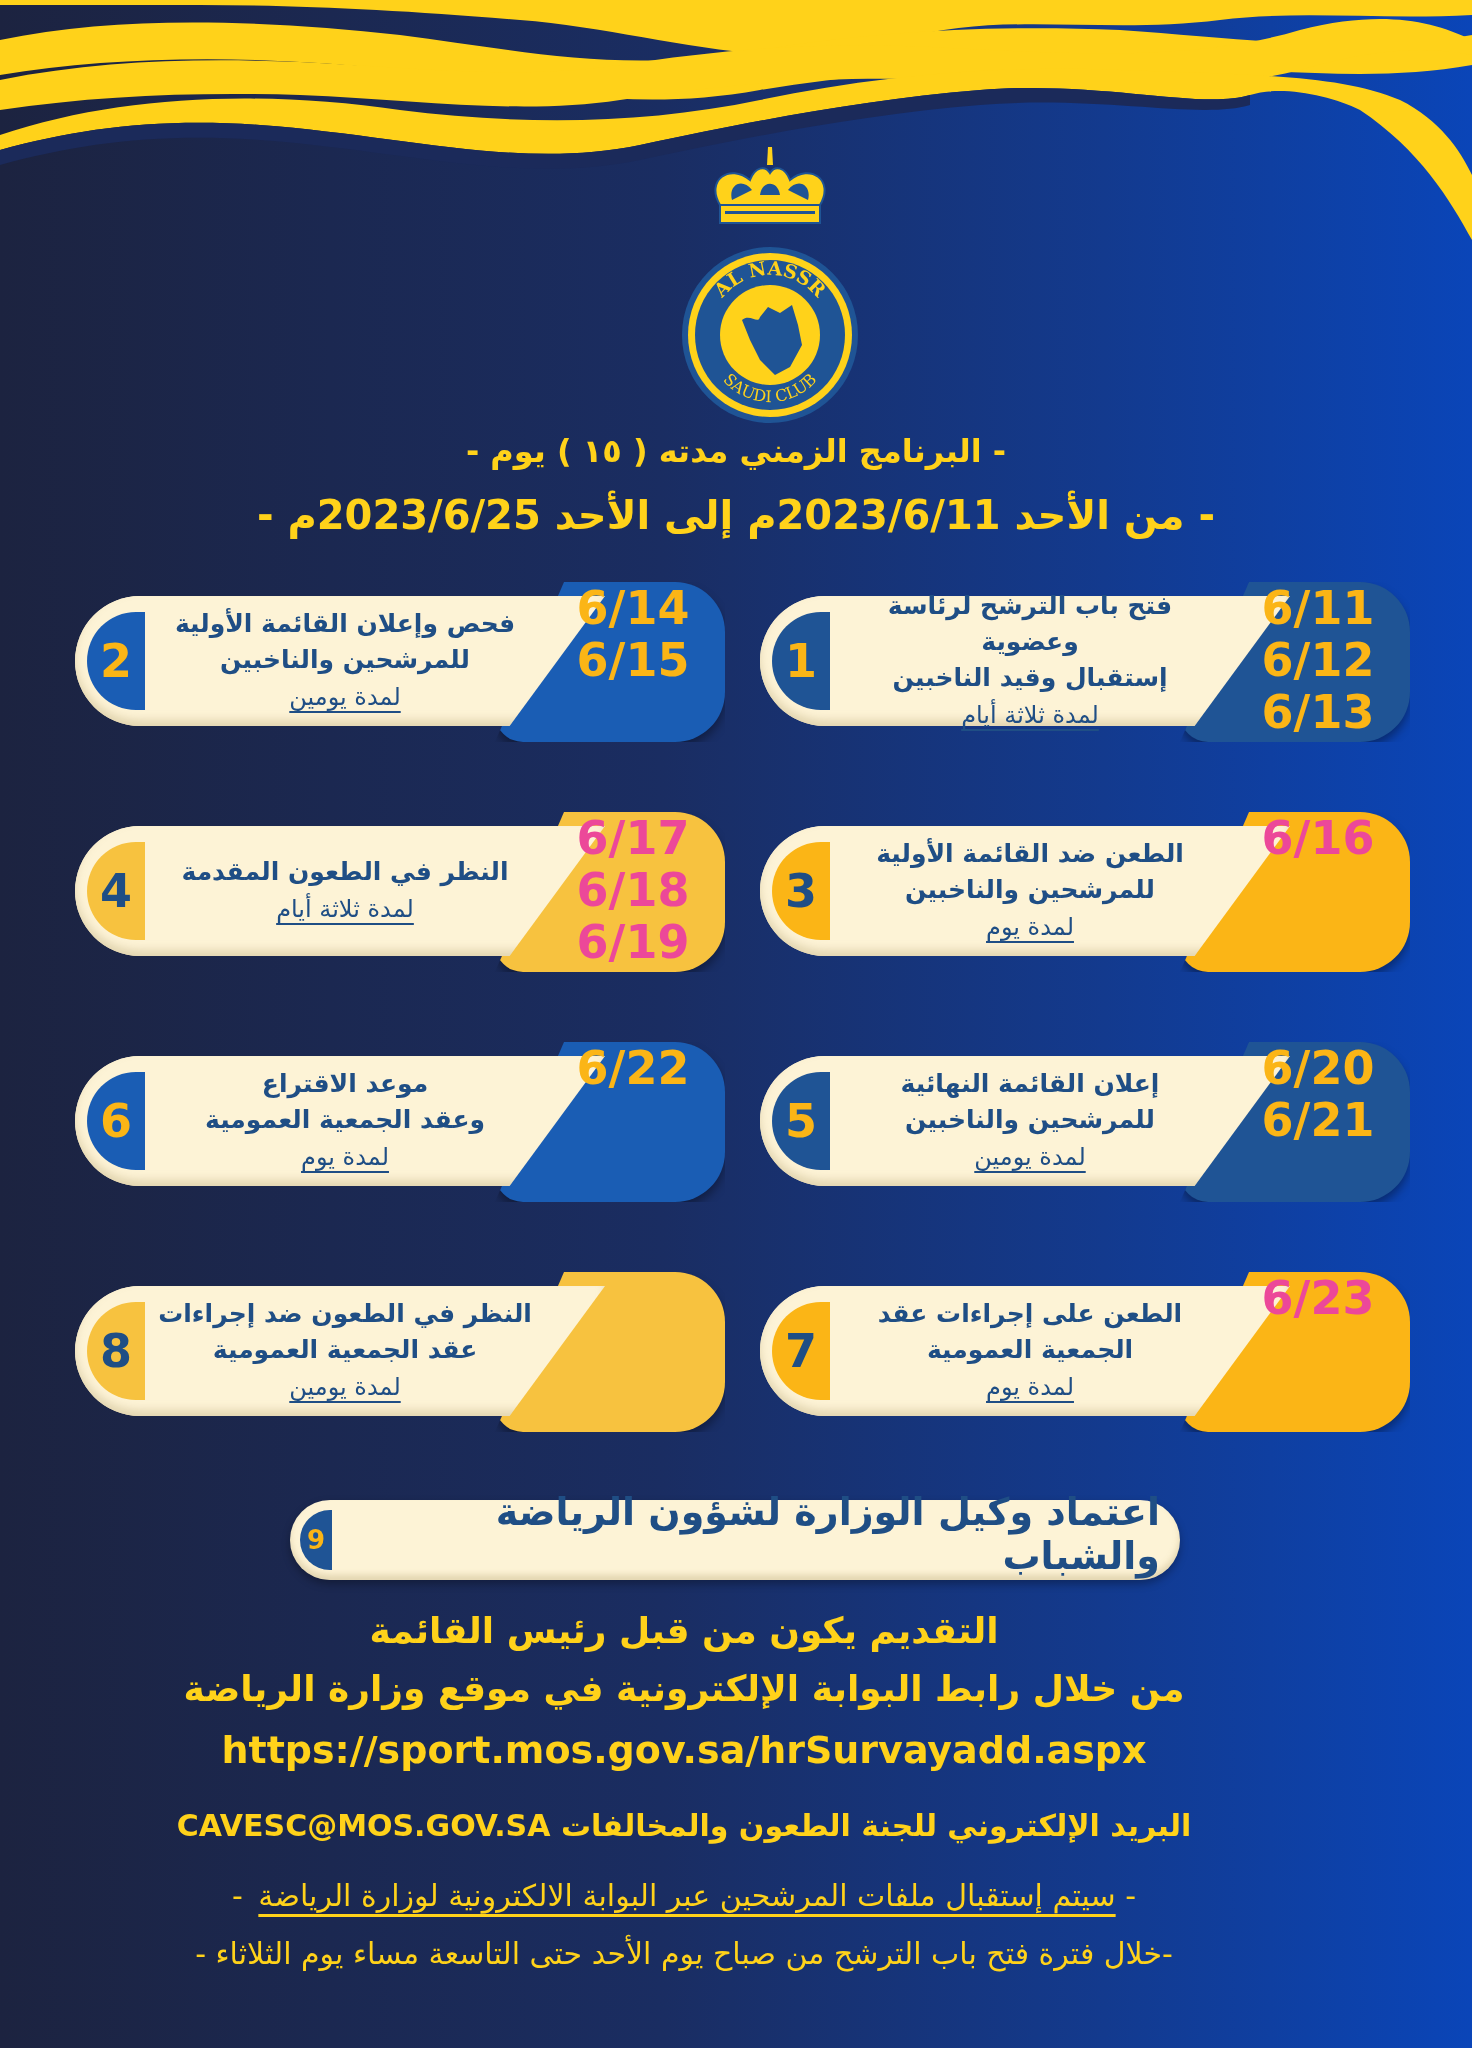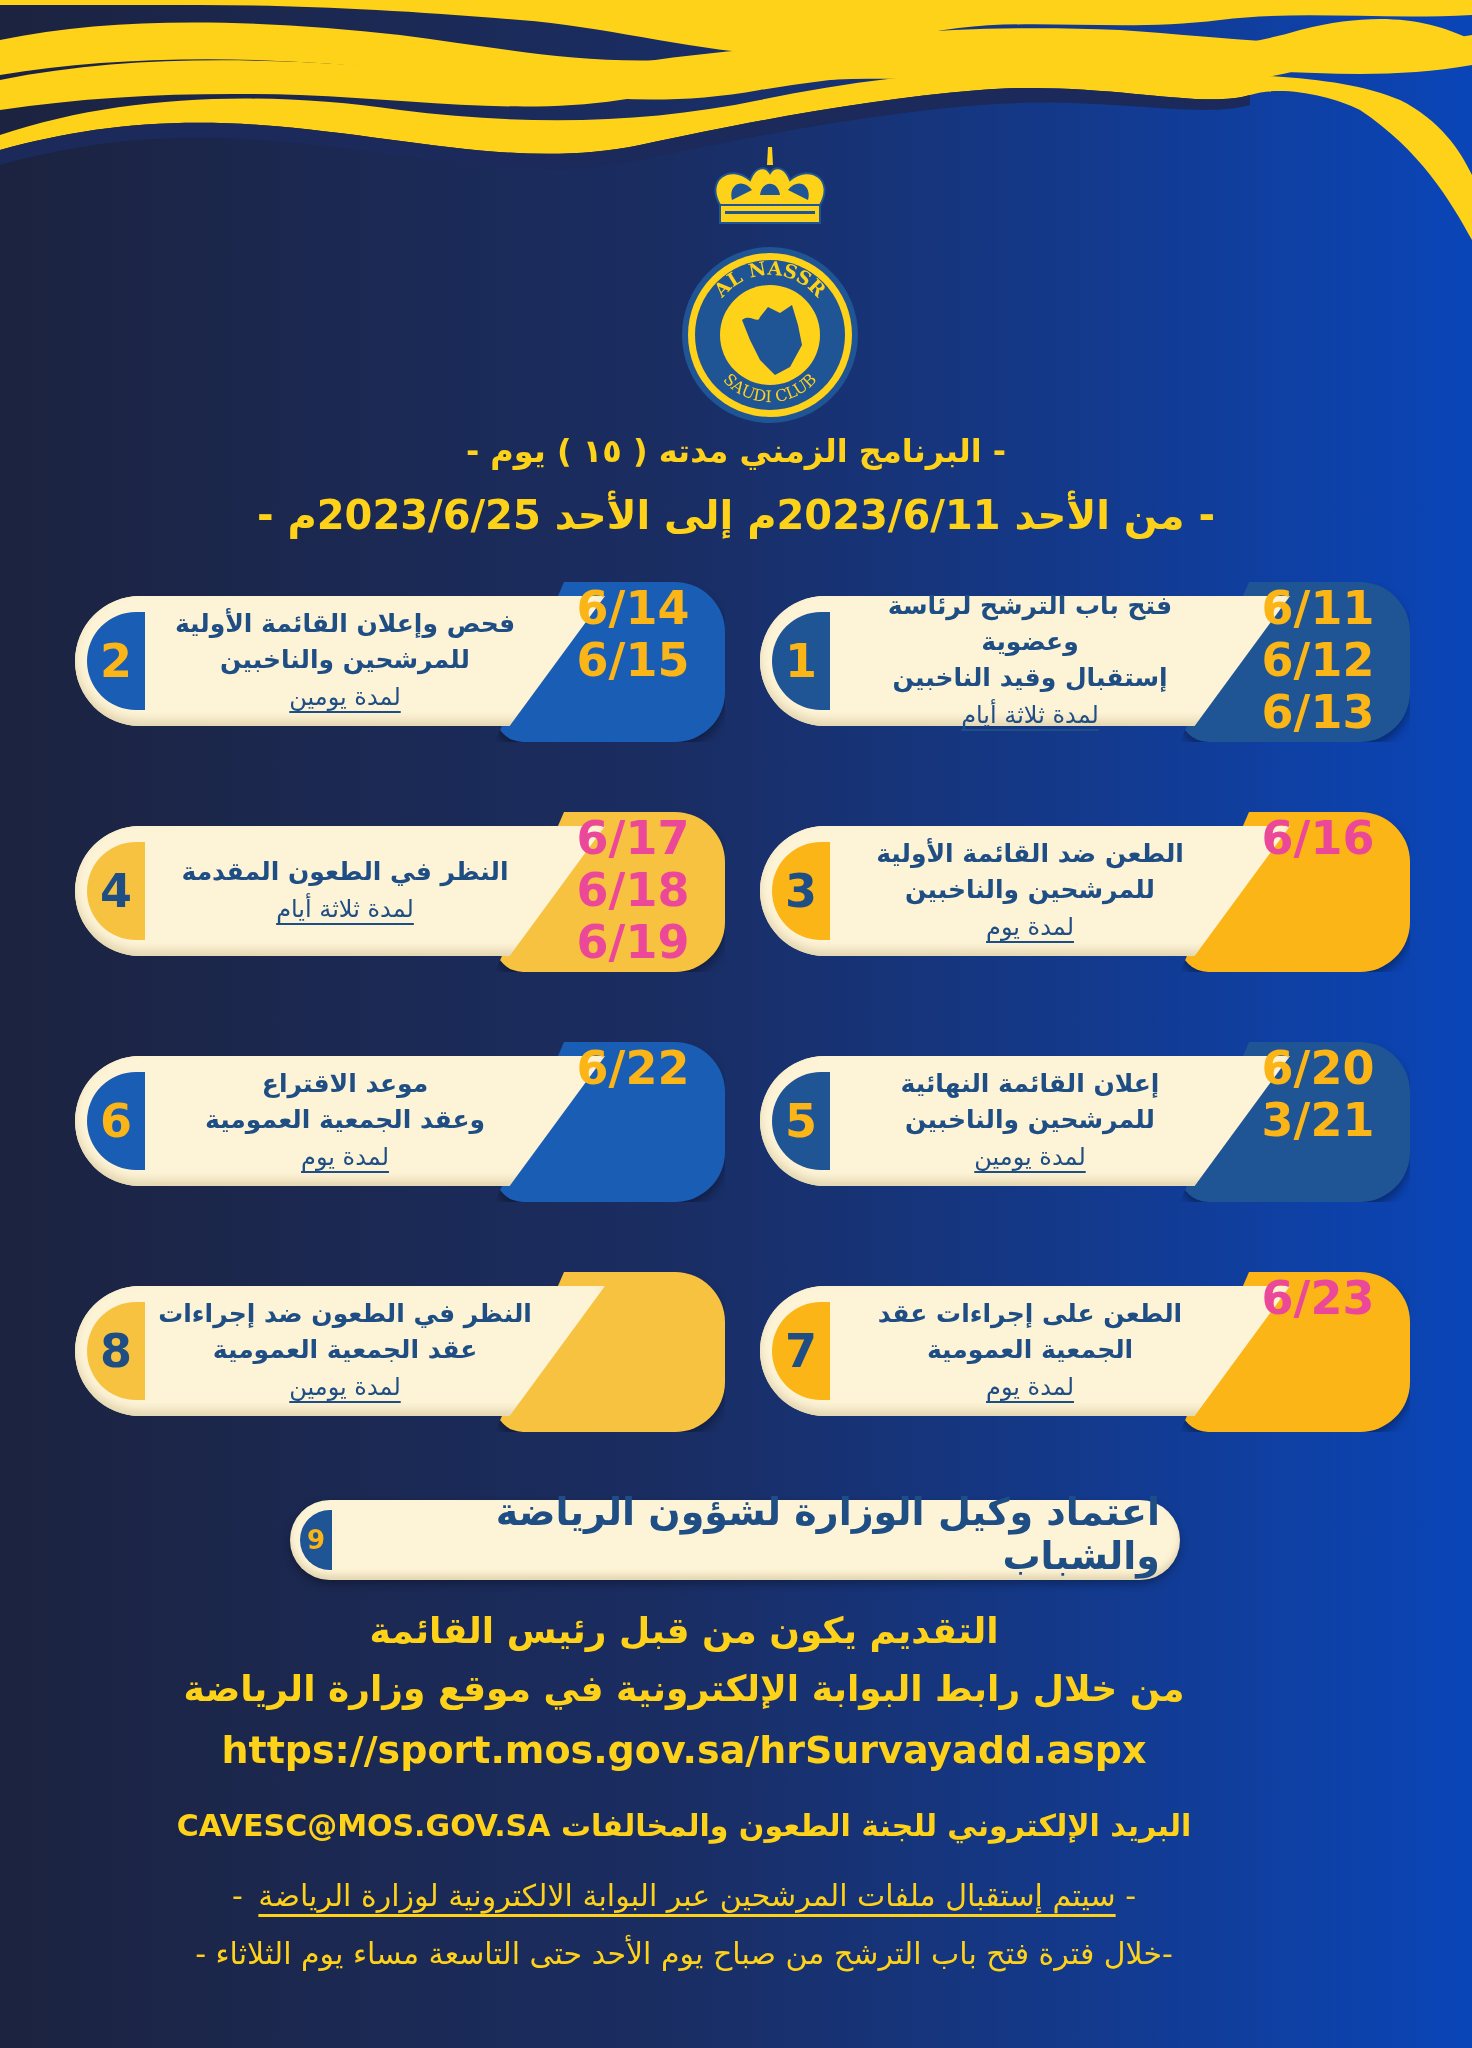--- a/index.html
+++ b/index.html
@@ -203,21 +203,21 @@
     <div class="pill-edge"></div>
     <div class="pill"></div>
     <div class="num-cap">5</div>
     <div class="text">
       <div class="title t1">إعلان القائمة النهائية</div>
       <div class="title t2">للمرشحين والناخبين</div>
       <div class="duration">لمدة يومين</div>
     </div>
     <div class="dates">
         <div>6/20</div>
-        <div>3/21</div>
+        <div>6/21</div>
       </div>
   </div>
     <div class="card blue bright" style="left: 75px; top: 1042px;">
     <div class="date-block"></div>
     <div class="pill-edge"></div>
     <div class="pill"></div>
     <div class="num-cap">6</div>
     <div class="text">
       <div class="title t1">موعد الاقتراع</div>
       <div class="title t2">وعقد الجمعية العمومية</div>

